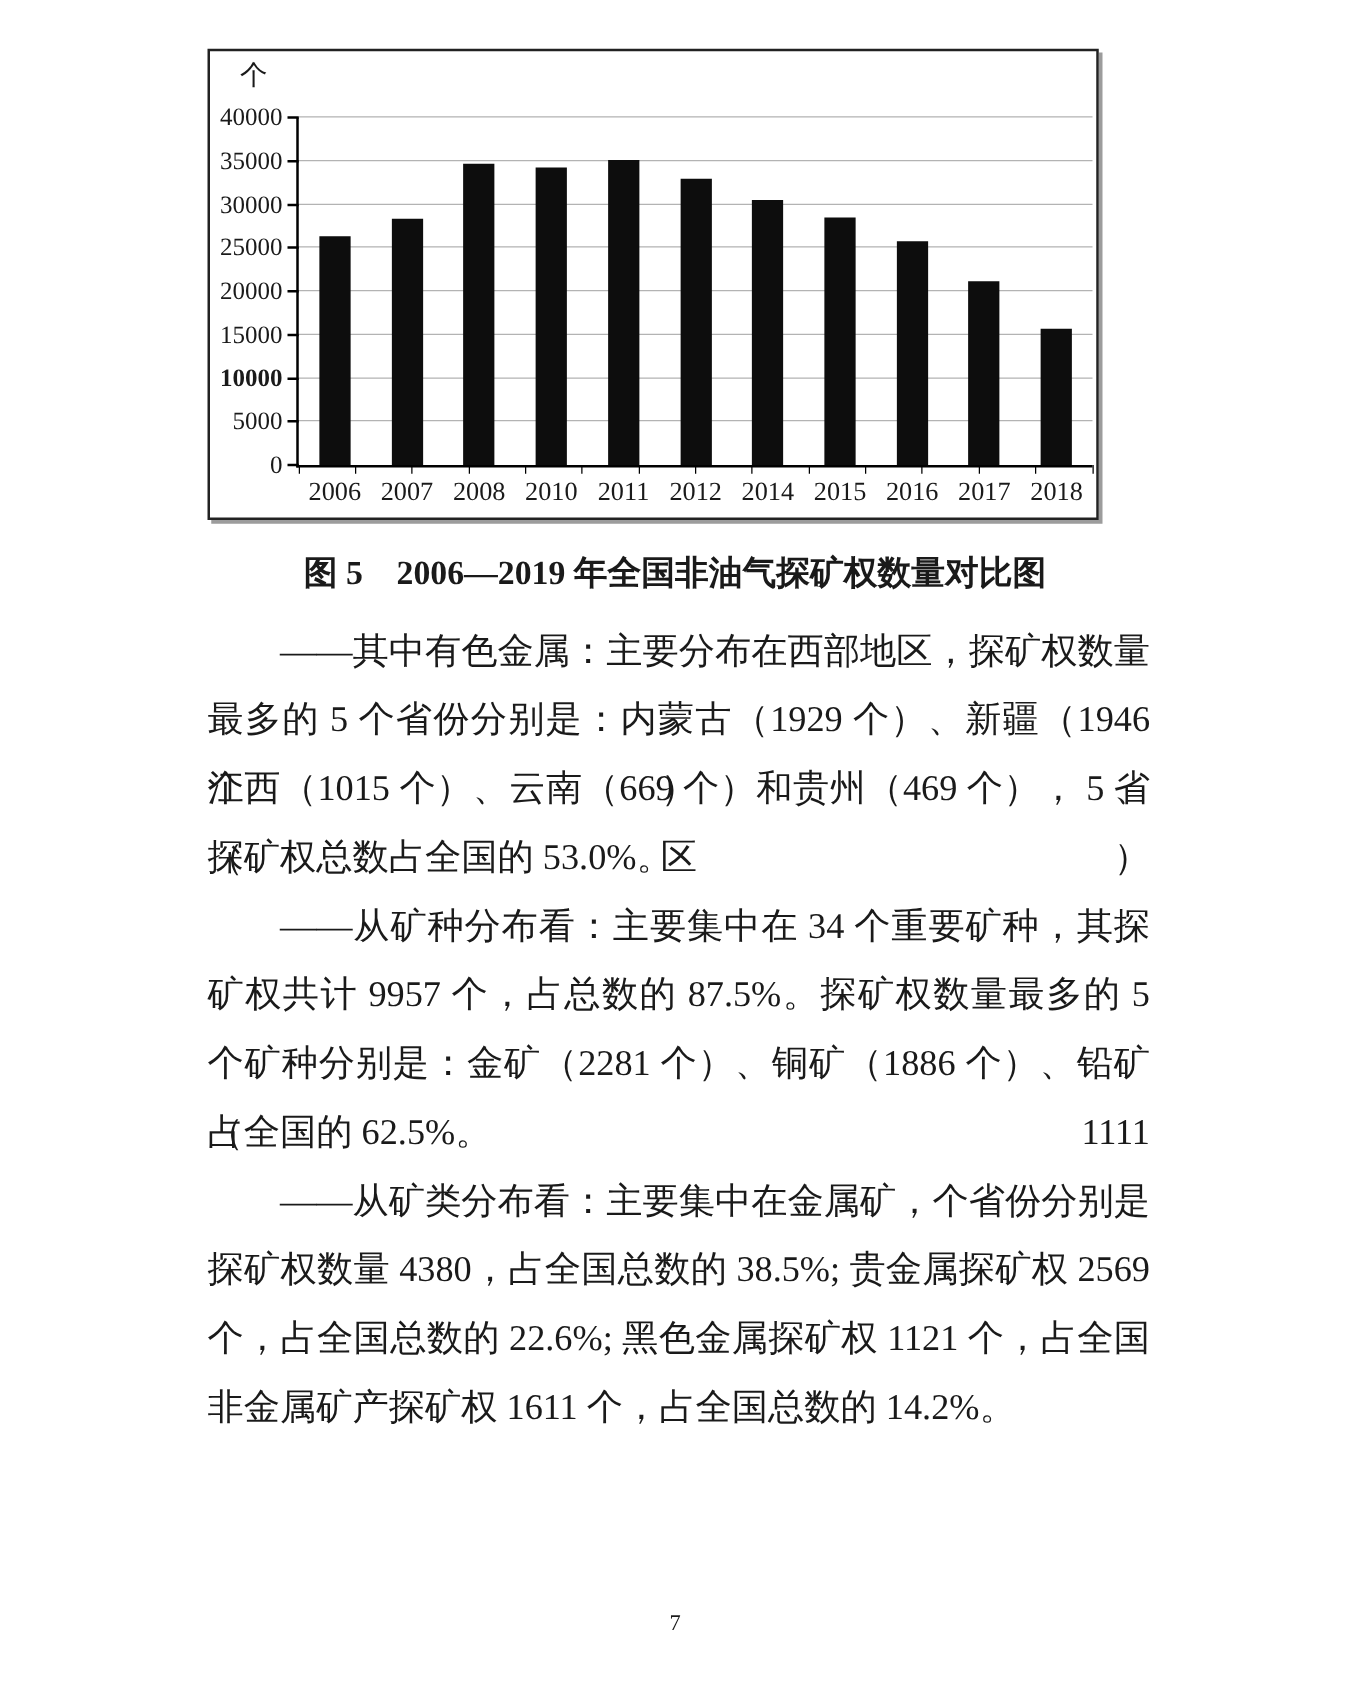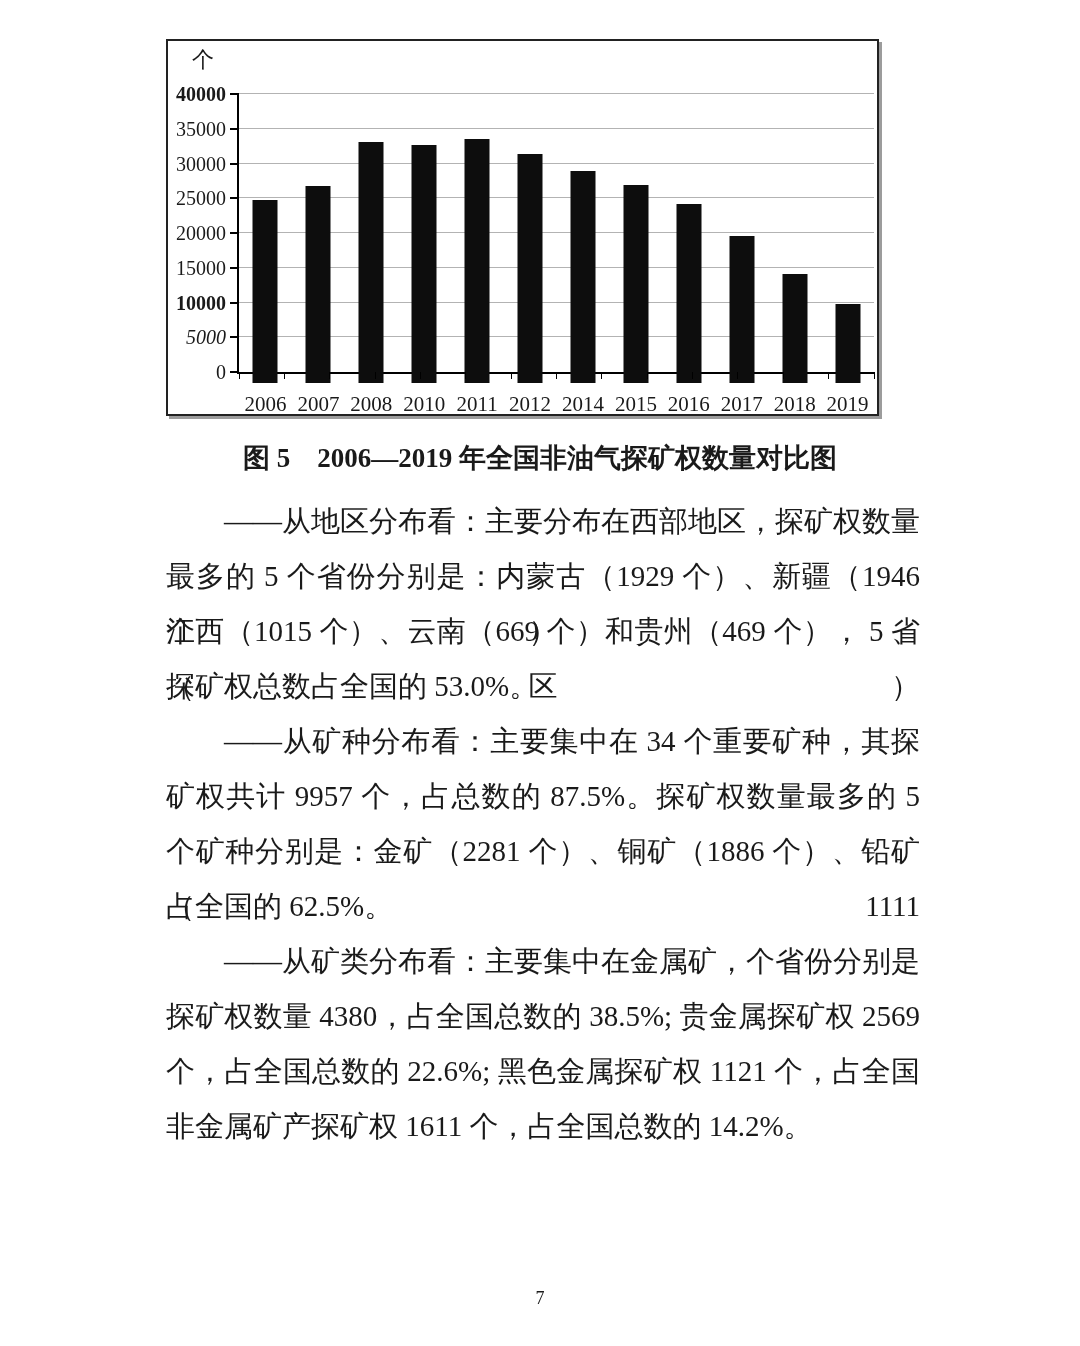--- a/index.html
+++ b/index.html
@@ -37,21 +37,21 @@
   }
   .ytick {
     position: absolute; left: -9px; width: 9px; height: 2px;
     background: #000000;
   }
   .ylabel {
     position: absolute; right: calc(100% + 13px);
     width: 70px; height: 22px; line-height: 22px;
     text-align: right; font-size: 20px; white-space: nowrap;
   }
-  .bars { position: absolute; left: 0; top: 11px; width: 100%; height: 100%; display: flex; }
+  .bars { position: absolute; left: 0; top: 0; width: 100%; height: 100%; display: flex; }
   .slot { flex: 1 1 0; position: relative; height: 100%; }
   .bar {
     position: absolute; bottom: 0; left: 50%;
     transform: translateX(-50%);
     width: 25px;
   }
   .xlabel {
     position: absolute; top: calc(100% + 9px); left: 50%;
     transform: translateX(-50%);
     font-size: 21px; white-space: nowrap;
@@ -91,42 +91,42 @@
 <body>
 
 <div class="chart-box">
   <div class="unit-label">个</div>
   <div class="plot">
 
   <div class="ytick" style="bottom: calc(0% - 1px);"></div>
       <div class="ylabel" style="bottom: calc(0% - 11px);">0</div>
       <div class="gridline" style="bottom: 12.5%; background: rgb(179, 179, 179);"></div>
       <div class="ytick" style="bottom: calc(12.5% - 1px);"></div>
-      <div class="ylabel" style="bottom: calc(12.5% - 11px); font-style: italic;">5000</div>
+      <div class="ylabel" style="bottom: calc(12.5% - 11px);">5000</div>
       <div class="gridline" style="bottom: 25%; background: rgb(179, 179, 179);"></div>
       <div class="ytick" style="bottom: calc(25% - 1px);"></div>
       <div class="ylabel" style="bottom: calc(25% - 11px); font-weight: bold;">10000</div>
       <div class="gridline" style="bottom: 37.5%; background: rgb(179, 179, 179);"></div>
       <div class="ytick" style="bottom: calc(37.5% - 1px);"></div>
       <div class="ylabel" style="bottom: calc(37.5% - 11px);">15000</div>
       <div class="gridline" style="bottom: 50%; background: rgb(179, 179, 179);"></div>
       <div class="ytick" style="bottom: calc(50% - 1px);"></div>
       <div class="ylabel" style="bottom: calc(50% - 11px);">20000</div>
       <div class="gridline" style="bottom: 62.5%; background: rgb(179, 179, 179);"></div>
       <div class="ytick" style="bottom: calc(62.5% - 1px);"></div>
       <div class="ylabel" style="bottom: calc(62.5% - 11px); margin-top: 36px;">25000</div>
       <div class="gridline" style="bottom: 75%; background: rgb(179, 179, 179);"></div>
       <div class="ytick" style="bottom: calc(75% - 1px);"></div>
       <div class="ylabel" style="bottom: calc(75% - 11px);">30000</div>
       <div class="gridline" style="bottom: 87.5%; background: rgb(179, 179, 179);"></div>
       <div class="ytick" style="bottom: calc(87.5% - 1px);"></div>
       <div class="ylabel" style="bottom: calc(87.5% - 11px);">35000</div>
       <div class="gridline" style="bottom: 100%; background: rgb(179, 179, 179);"></div>
       <div class="ytick" style="bottom: calc(100% - 1px);"></div>
-      <div class="ylabel" style="bottom: calc(100% - 11px); font-weight: bold;">40000</div>
+      <div class="ylabel" style="bottom: calc(100% - 11px);">40000</div>
       <div class="bars">
         <div class="slot">
           <div class="bar" style="height: 66%; background: rgb(13, 13, 13);"></div>
           <div class="xlabel">2006</div>
         </div>
         <div class="slot">
           <div class="bar" style="height: 71%; background: rgb(13, 13, 13);"></div>
           <div class="xlabel">2007</div>
         </div>
         <div class="slot">
@@ -157,24 +157,20 @@
           <div class="bar" style="height: 64.25%; background: rgb(13, 13, 13);"></div>
           <div class="xlabel">2016</div>
         </div>
         <div class="slot">
           <div class="bar" style="height: 53%; background: rgb(13, 13, 13);"></div>
           <div class="xlabel">2017</div>
         </div>
         <div class="slot">
           <div class="bar" style="height: 39.25%; background: rgb(13, 13, 13);"></div>
           <div class="xlabel">2018</div>
-        </div>
-        <div class="slot">
-          <div class="bar" style="height: 28.5%; background: rgb(13, 13, 13);"></div>
-          <div class="xlabel">2019</div>
         </div>
       </div>
       <div class="xtick" style="left: calc(0% - 0.5px);"></div>
       <div class="xtick" style="left: calc(7.14286% - 0.5px);"></div>
       <div class="xtick" style="left: calc(14.2857% - 0.5px);"></div>
       <div class="xtick" style="left: calc(21.4286% - 0.5px);"></div>
       <div class="xtick" style="left: calc(28.5714% - 0.5px);"></div>
       <div class="xtick" style="left: calc(35.7143% - 0.5px);"></div>
       <div class="xtick" style="left: calc(42.8571% - 0.5px);"></div>
       <div class="xtick" style="left: calc(50% - 0.5px);"></div>
@@ -185,21 +181,21 @@
       <div class="xtick" style="left: calc(85.7143% - 0.5px);"></div>
       <div class="xtick" style="left: calc(92.8571% - 0.5px);"></div>
       <div class="xtick" style="left: calc(100% - 0.5px);"></div>
     </div>
 </div>
 
 <div class="caption">图 5　2006—2019 年全国非油气探矿权数量对比图</div>
 
 <div class="body-text">
 
-<div class="tline start">——从地区分布看：主要分布在西部地区，探矿权数量</div>
+<div class="tline start">——其中有色金属：主要分布在西部地区，探矿权数量</div>
     <div class="tline">最多的 5 个省份分别是：内蒙古（1929 个）、新疆（1946 个）、</div>
     <div class="tline">江西（1015 个）、云南（669 个）和贵州（469 个）， 5 省（区）</div>
     <div class="tline end">探矿权总数占全国的 53.0%。</div>
     <div class="tline start">——从矿种分布看：主要集中在 34 个重要矿种，其探</div>
     <div class="tline">矿权共计 9957 个，占总数的 87.5%。探矿权数量最多的 5</div>
     <div class="tline">个矿种分别是：金矿（2281 个）、铜矿（1886 个）、铅矿（1111</div>
     <div class="tline end">占全国的 62.5%。</div>
     <div class="tline start">——从矿类分布看：主要集中在金属矿，个省份分别是</div>
     <div class="tline">探矿权数量 4380，占全国总数的 38.5%; 贵金属探矿权 2569</div>
     <div class="tline">个，占全国总数的 22.6%; 黑色金属探矿权 1121 个，占全国</div>

